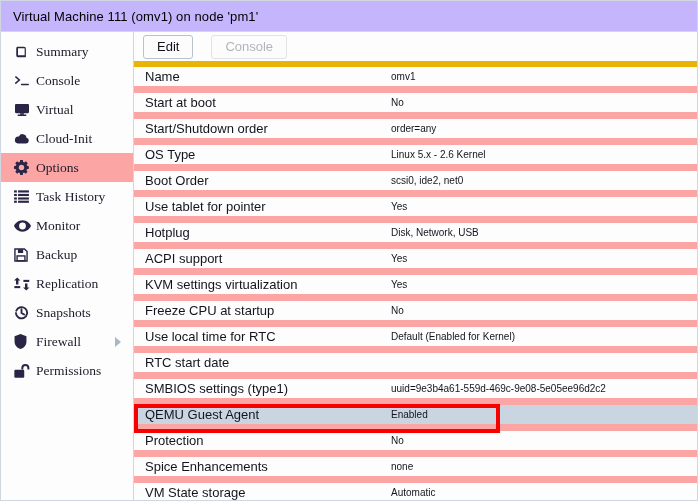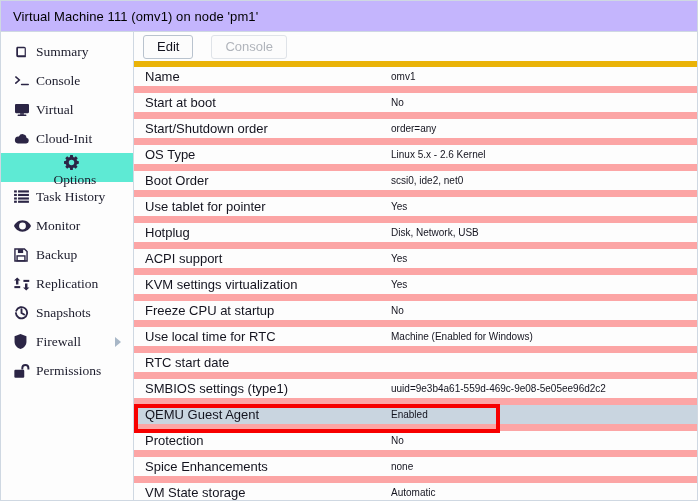--- a/index.html
+++ b/index.html
@@ -62,22 +62,21 @@
   .nav-item {
     position: relative;
     height: 29px;
     display: flex;
     align-items: center;
     padding-left: 13px;
     cursor: pointer;
     box-sizing: border-box;
   }
   .nav-item.selected {
-    background: #5eead4;
-    flex-direction: column;
+    background: #fca5a5;
   }
   .nav-icon {
     width: 19px;
     height: 16px;
     flex: 0 0 19px;
     display: inline-flex;
     align-items: center;
     justify-content: flex-start;
     color: #2b2545;
   }
@@ -354,21 +353,21 @@
           <div class="opt-row">
             <div class="opt-key">KVM settings virtualization</div>
             <div class="opt-val">Yes</div>
           </div>
           <div class="opt-row">
             <div class="opt-key">Freeze CPU at startup</div>
             <div class="opt-val">No</div>
           </div>
           <div class="opt-row">
             <div class="opt-key">Use local time for RTC</div>
-            <div class="opt-val">Machine (Enabled for Windows)</div>
+            <div class="opt-val">Default (Enabled for Kernel)</div>
           </div>
           <div class="opt-row">
             <div class="opt-key">RTC start date</div>
           </div>
           <div class="opt-row">
             <div class="opt-key">SMBIOS settings (type1)</div>
             <div class="opt-val">uuid=9e3b4a61-559d-469c-9e08-5e05ee96d2c2</div>
           </div>
           <div class="opt-row selected">
             <div class="opt-key">QEMU Guest Agent</div>

